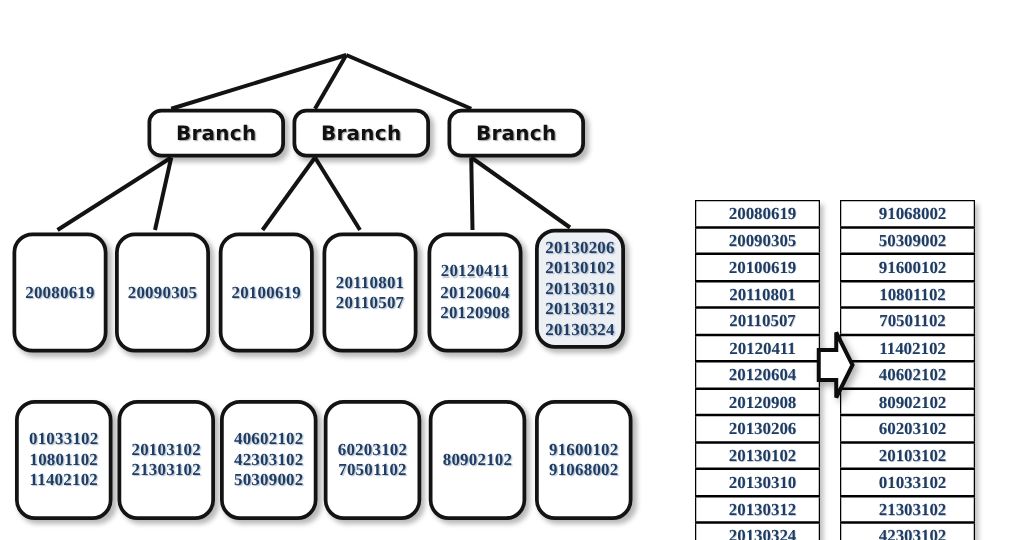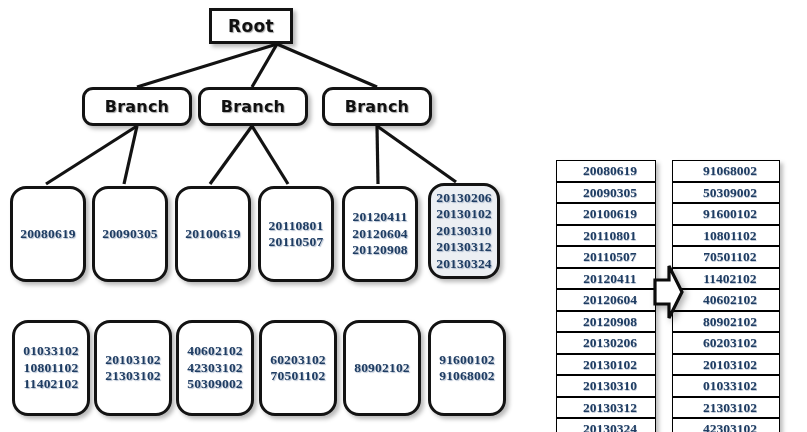--- a/index.html
+++ b/index.html
@@ -36,20 +36,21 @@
     text-shadow:1px 1px 1px rgba(0,0,0,0.35);
   }
   .branch{
     border-radius:11px;
     font-family:"DejaVu Sans", sans-serif;
     font-weight:bold;
     font-size:16px;
     color:#111111;
     letter-spacing:0.2px;
     text-shadow:1px 1px 1px rgba(0,0,0,0.35);
+    margin-left:36px;
   }
   .leaf{
     border-radius:16px;
     font-family:"Liberation Serif", serif;
     font-weight:bold;
     font-size:13.5px;
     color:#1f3d63;
     line-height:16.5px;
     letter-spacing:0.2px;
     text-shadow:1px 1px 1px rgba(120,140,170,0.55);
@@ -104,23 +105,20 @@
     <line x1="137" y1="126" x2="46" y2="184" stroke="#131313" stroke-width="3.2"></line>
     <line x1="137" y1="126" x2="124" y2="184" stroke="#131313" stroke-width="3.2"></line>
 
     <line x1="252" y1="126" x2="210" y2="184" stroke="#131313" stroke-width="3.2"></line>
     <line x1="252" y1="126" x2="288" y2="184" stroke="#131313" stroke-width="3.2"></line>
 
     <line x1="377" y1="126" x2="378" y2="184" stroke="#131313" stroke-width="3.2"></line>
     <line x1="377" y1="126" x2="456" y2="182" stroke="#131313" stroke-width="3.2"></line>
   </svg>
 
-  <div class="node root" style="left:209px;top:8px;width:84px;height:36px;">
-    <span>Root</span>
-  </div>
 
   <div class="node branch" style="left:82px;top:87px;width:110px;height:39px;">
     <span>Branch</span>
   </div>
   <div class="node branch" style="left:198px;top:87px;width:110px;height:39px;">
     <span>Branch</span>
   </div>
   <div class="node branch" style="left:322px;top:87px;width:110px;height:39px;">
     <span>Branch</span>
   </div>

